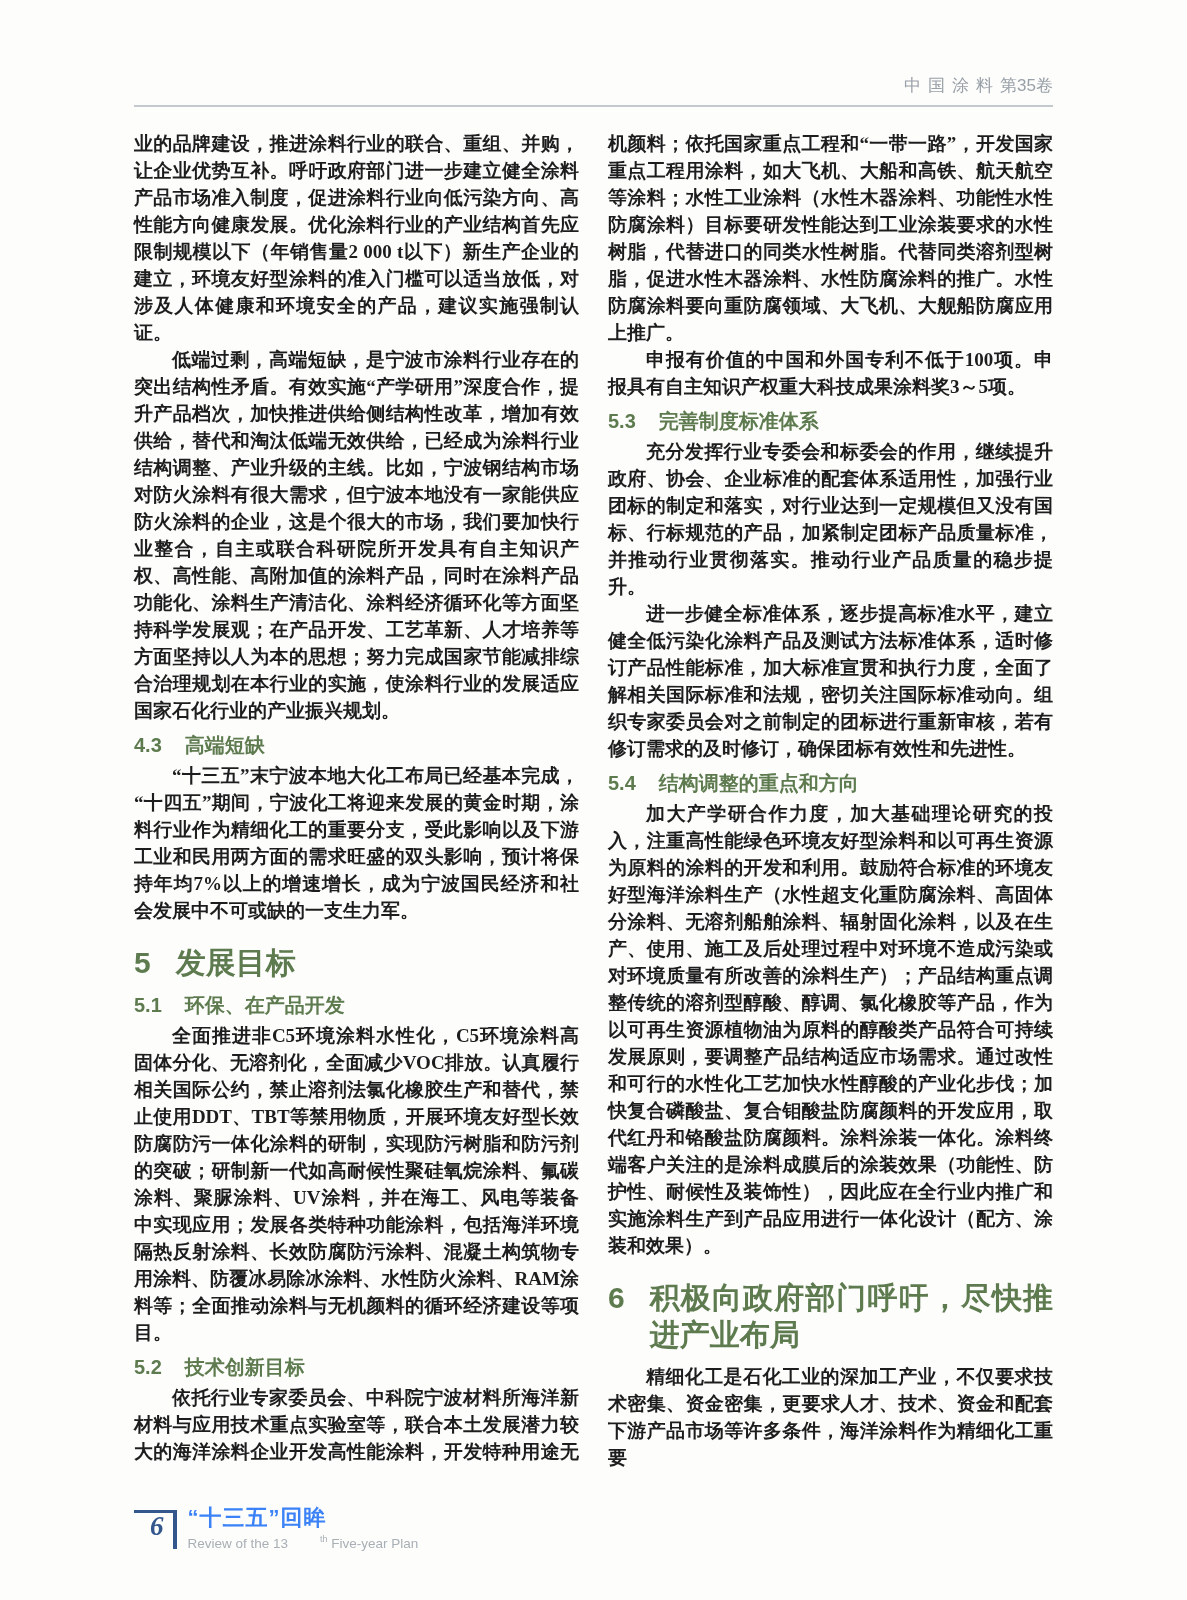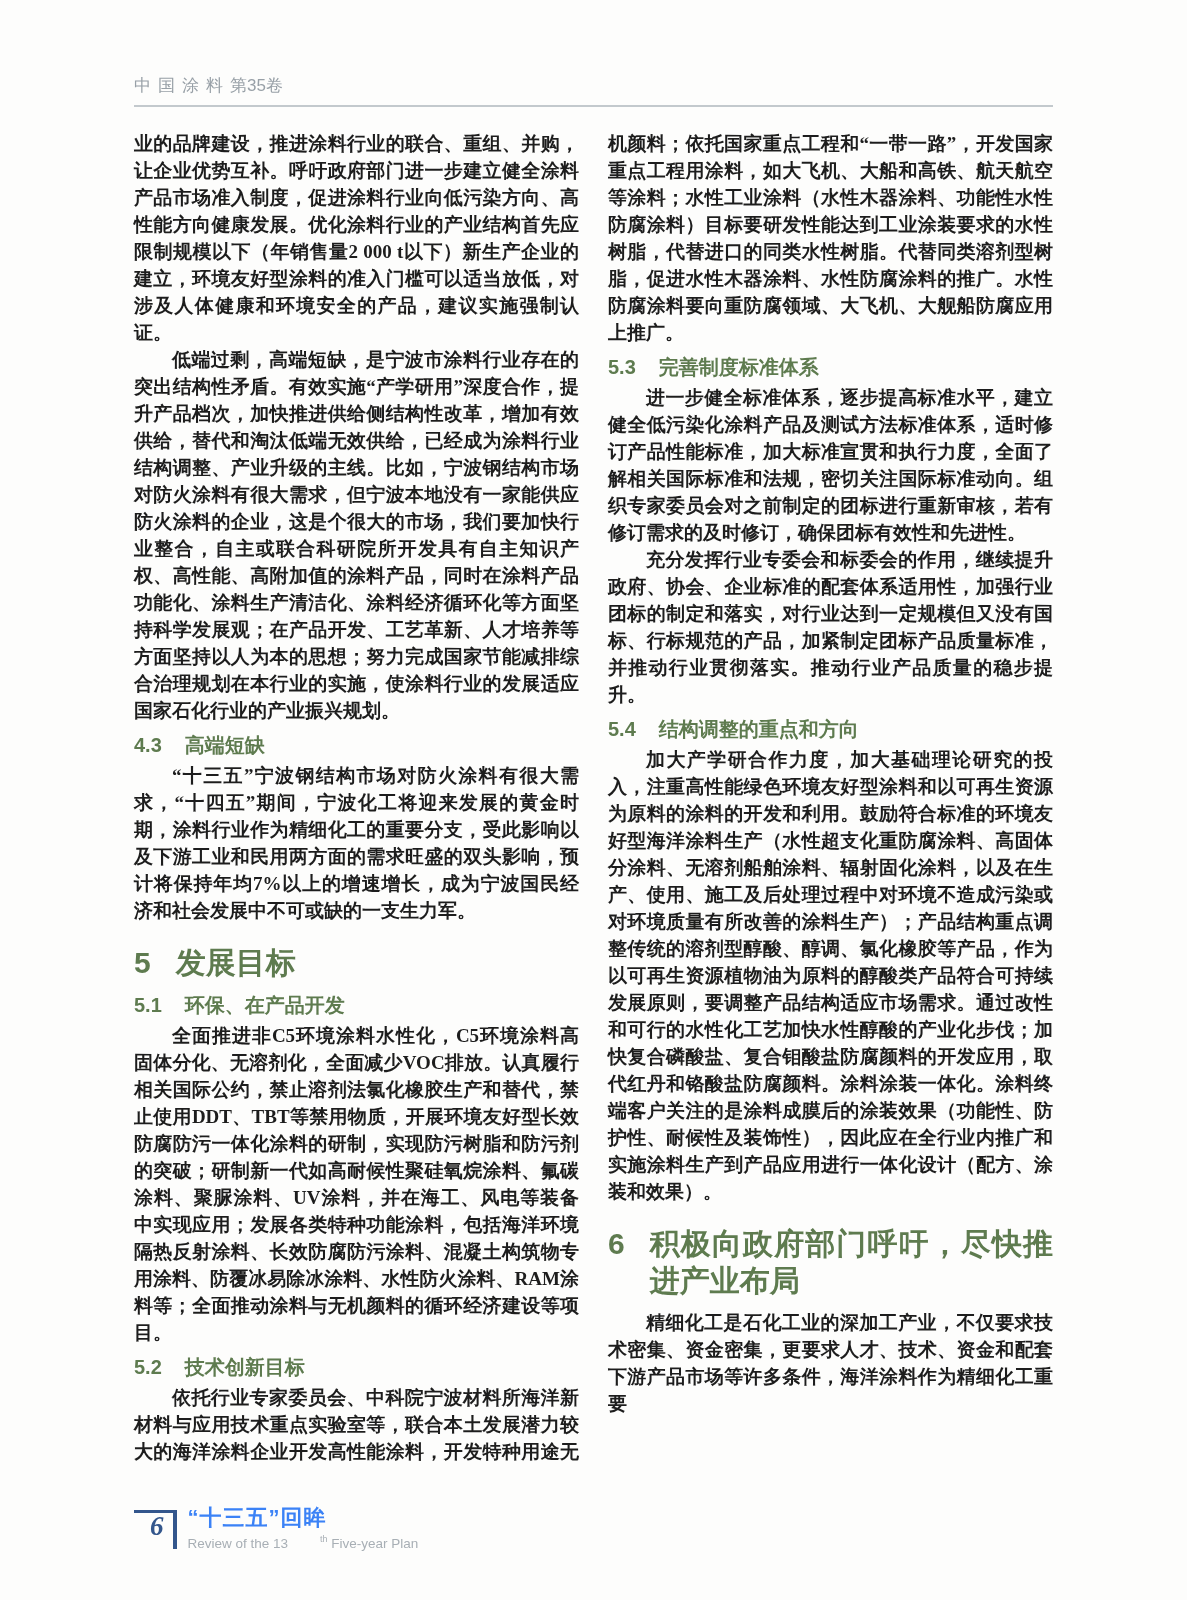--- a/index.html
+++ b/index.html
@@ -9,21 +9,21 @@
     margin:0 auto;
     background:#fdfdfc;
     overflow:hidden;
     color:#1d1d1d;
     font-family:"Liberation Serif", serif;
   }
 
   
   .runhead {
     position:absolute; top:74px; left:134px; right:134px;
-    display:flex; justify-content:flex-start; align-items:flex-end;
+    display:flex; justify-content:flex-end; align-items:flex-end;
     padding-bottom:8px;
     border-bottom:2px solid #c3c9cd;
     font-family:"Liberation Sans", sans-serif;
     font-size:17px; color:#98a0a7;
   }
   .runhead .journal { letter-spacing:7px; }
 
   
   .columns {
     position:absolute; top:130px; left:134px; width:919px;
@@ -85,44 +85,45 @@
   </div>
 
   <div class="columns">
     <div class="col" id="col-left">
         <p class="para">业的品牌建设，推进涂料行业的联合、重组、并购，让企业优势互补。呼吁政府部门进一步建立健全涂料产品市场准入制度，促进涂料行业向低污染方向、高性能方向健康发展。优化涂料行业的产业结构首先应限制规模以下（年销售量2 000 t以下）新生产企业的建立，环境友好型涂料的准入门槛可以适当放低，对涉及人体健康和环境安全的产品，建议实施强制认证。</p>
         <p class="para indent">低端过剩，高端短缺，是宁波市涂料行业存在的突出结构性矛盾。有效实施“产学研用”深度合作，提升产品档次，加快推进供给侧结构性改革，增加有效供给，替代和淘汰低端无效供给，已经成为涂料行业结构调整、产业升级的主线。比如，宁波钢结构市场对防火涂料有很大需求，但宁波本地没有一家能供应防火涂料的企业，这是个很大的市场，我们要加快行业整合，自主或联合科研院所开发具有自主知识产权、高性能、高附加值的涂料产品，同时在涂料产品功能化、涂料生产清洁化、涂料经济循环化等方面坚持科学发展观；在产品开发、工艺革新、人才培养等方面坚持以人为本的思想；努力完成国家节能减排综合治理规划在本行业的实施，使涂料行业的发展适应国家石化行业的产业振兴规划。</p>
         <div class="h h3">
           <span class="h-num">4.3</span>
           <span class="h-title">高端短缺</span>
         </div>
-        <p class="para indent">“十三五”宁波钢结构市场对防火涂料有很大需求，“十四五”期间，宁波化工将迎来发展的黄金时期，涂料行业作为精细化工的重要分支，受此影响以及下游工业和民用两方面的需求旺盛的双头影响，预计将保持年均7%以上的增速增长，成为宁波国民经济和社会发展中不可或缺的一支生力军。</p>
+        <p class="para indent">“十三五”末宁波本地大化工布局已经基本完成，“十四五”期间，宁波化工将迎来发展的黄金时期，涂料行业作为精细化工的重要分支，受此影响以及下游工业和民用两方面的需求旺盛的双头影响，预计将保持年均7%以上的增速增长，成为宁波国民经济和社会发展中不可或缺的一支生力军。</p>
         <div class="h h2">
           <span class="h-num">5</span>
           <span class="h-title">发展目标</span>
         </div>
         <div class="h h3">
           <span class="h-num">5.1</span>
           <span class="h-title">环保、在产品开发</span>
         </div>
         <p class="para indent">全面推进非C5环境涂料水性化，C5环境涂料高固体分化、无溶剂化，全面减少VOC排放。认真履行相关国际公约，禁止溶剂法氯化橡胶生产和替代，禁止使用DDT、TBT等禁用物质，开展环境友好型长效防腐防污一体化涂料的研制，实现防污树脂和防污剂的突破；研制新一代如高耐候性聚硅氧烷涂料、氟碳涂料、聚脲涂料、UV涂料，并在海工、风电等装备中实现应用；发展各类特种功能涂料，包括海洋环境隔热反射涂料、长效防腐防污涂料、混凝土构筑物专用涂料、防覆冰易除冰涂料、水性防火涂料、RAM涂料等；全面推动涂料与无机颜料的循环经济建设等项目。</p>
         <div class="h h3">
           <span class="h-num">5.2</span>
           <span class="h-title">技术创新目标</span>
         </div>
         <p class="para indent cont">依托行业专家委员会、中科院宁波材料所海洋新材料与应用技术重点实验室等，联合本土发展潜力较大的海洋涂料企业开发高性能涂料，开发特种用途无</p>
       </div>
     <div class="col" id="col-right">
         <p class="para">机颜料；依托国家重点工程和“一带一路”，开发国家重点工程用涂料，如大飞机、大船和高铁、航天航空等涂料；水性工业涂料（水性木器涂料、功能性水性防腐涂料）目标要研发性能达到工业涂装要求的水性树脂，代替进口的同类水性树脂。代替同类溶剂型树脂，促进水性木器涂料、水性防腐涂料的推广。水性防腐涂料要向重防腐领域、大飞机、大舰船防腐应用上推广。</p>
+        <p class="para indent">申报有价值的中国和外国专利不低于100项。申报具有自主知识产权重大科技成果涂料奖3～5项。</p>
         <div class="h h3">
           <span class="h-num">5.3</span>
           <span class="h-title">完善制度标准体系</span>
         </div>
+        <p class="para indent">充分发挥行业专委会和标委会的作用，继续提升政府、协会、企业标准的配套体系适用性，加强行业团标的制定和落实，对行业达到一定规模但又没有国标、行标规范的产品，加紧制定团标产品质量标准，并推动行业贯彻落实。推动行业产品质量的稳步提升。</p>
         <p class="para indent">进一步健全标准体系，逐步提高标准水平，建立健全低污染化涂料产品及测试方法标准体系，适时修订产品性能标准，加大标准宣贯和执行力度，全面了解相关国际标准和法规，密切关注国际标准动向。组织专家委员会对之前制定的团标进行重新审核，若有修订需求的及时修订，确保团标有效性和先进性。</p>
-        <p class="para indent">充分发挥行业专委会和标委会的作用，继续提升政府、协会、企业标准的配套体系适用性，加强行业团标的制定和落实，对行业达到一定规模但又没有国标、行标规范的产品，加紧制定团标产品质量标准，并推动行业贯彻落实。推动行业产品质量的稳步提升。</p>
         <div class="h h3">
           <span class="h-num">5.4</span>
           <span class="h-title">结构调整的重点和方向</span>
         </div>
         <p class="para indent">加大产学研合作力度，加大基础理论研究的投入，注重高性能绿色环境友好型涂料和以可再生资源为原料的涂料的开发和利用。鼓励符合标准的环境友好型海洋涂料生产（水性超支化重防腐涂料、高固体分涂料、无溶剂船舶涂料、辐射固化涂料，以及在生产、使用、施工及后处理过程中对环境不造成污染或对环境质量有所改善的涂料生产）；产品结构重点调整传统的溶剂型醇酸、醇调、氯化橡胶等产品，作为以可再生资源植物油为原料的醇酸类产品符合可持续发展原则，要调整产品结构适应市场需求。通过改性和可行的水性化工艺加快水性醇酸的产业化步伐；加快复合磷酸盐、复合钼酸盐防腐颜料的开发应用，取代红丹和铬酸盐防腐颜料。涂料涂装一体化。涂料终端客户关注的是涂料成膜后的涂装效果（功能性、防护性、耐候性及装饰性），因此应在全行业内推广和实施涂料生产到产品应用进行一体化设计（配方、涂装和效果）。</p>
         <div class="h h2">
           <span class="h-num">6</span>
           <span class="h-title">积极向政府部门呼吁，尽快推进产业布局</span>
         </div>
         <p class="para indent cont">精细化工是石化工业的深加工产业，不仅要求技术密集、资金密集，更要求人才、技术、资金和配套下游产品市场等许多条件，海洋涂料作为精细化工重要</p>

